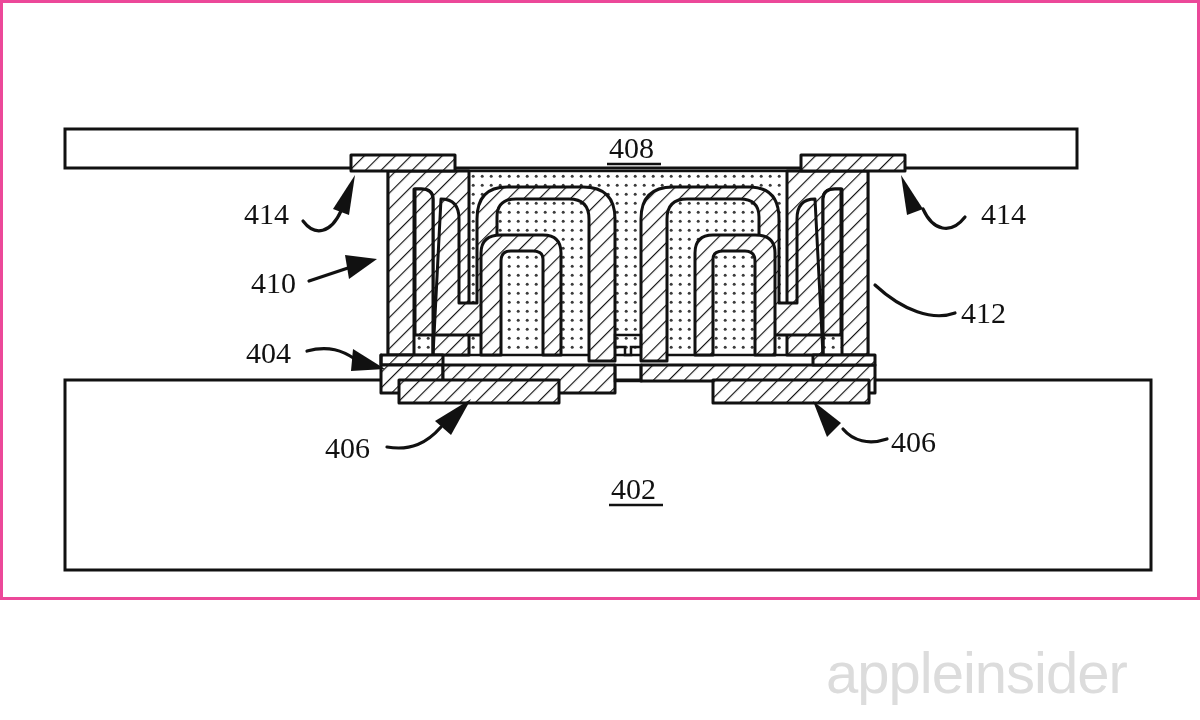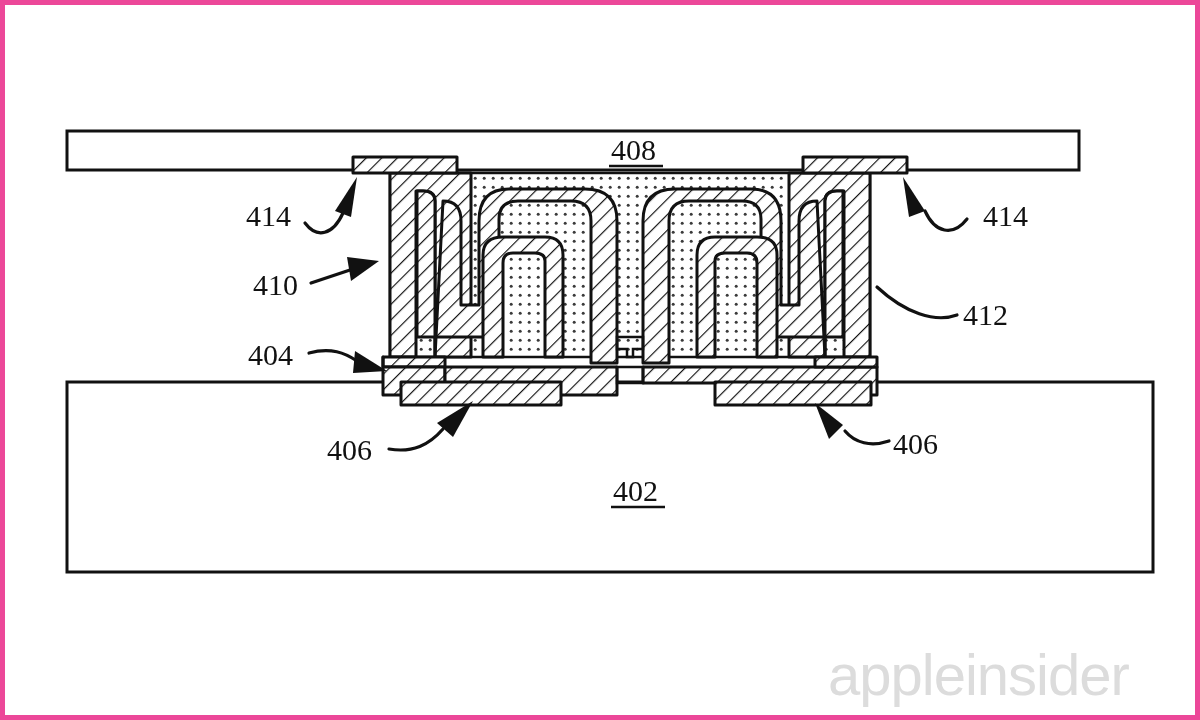--- a/index.html
+++ b/index.html
@@ -9,24 +9,24 @@
   }
   body {
     width: 1200px;
     height: 720px;
     overflow: hidden;
     font-family: "Liberation Serif", serif;
   }
   #figure-frame {
     position: relative;
     width: 1200px;
-    height: 720px;
+    height: 600px;
     background: #ffffff;
     box-sizing: border-box;
-    border: 5px solid #ec4899;
+    border: 3px solid #ec4899;
   }
   #figure-svg {
     position: absolute;
     left: 0;
     top: 0;
     width: 1200px;
     height: 720px;
     display: block;
   }
   .ref-label {

